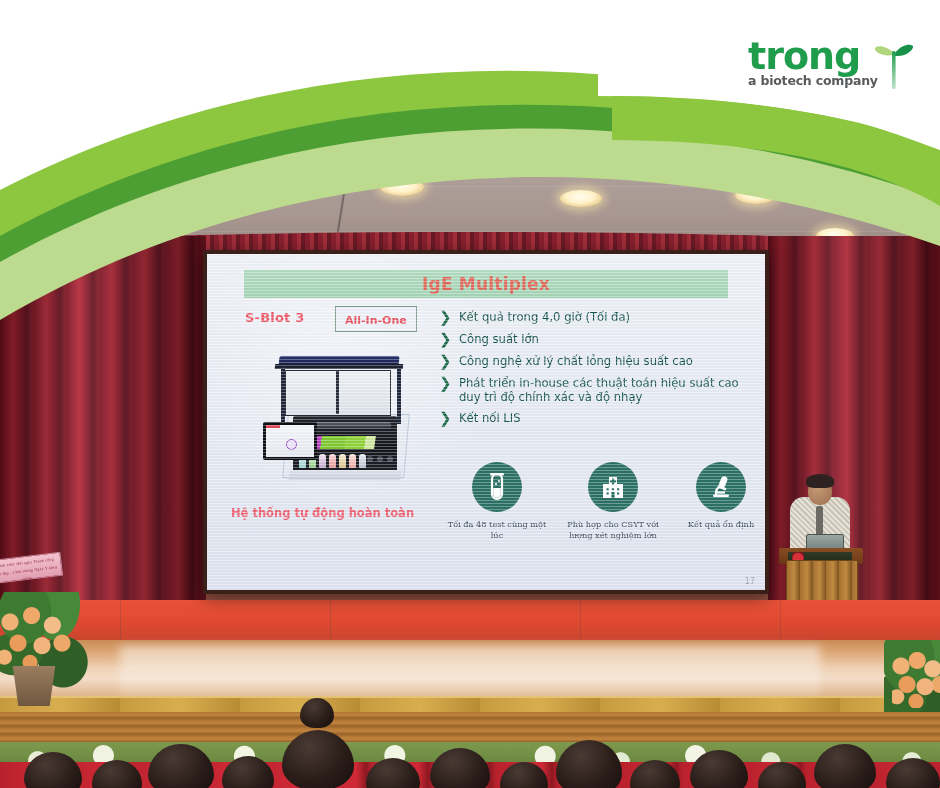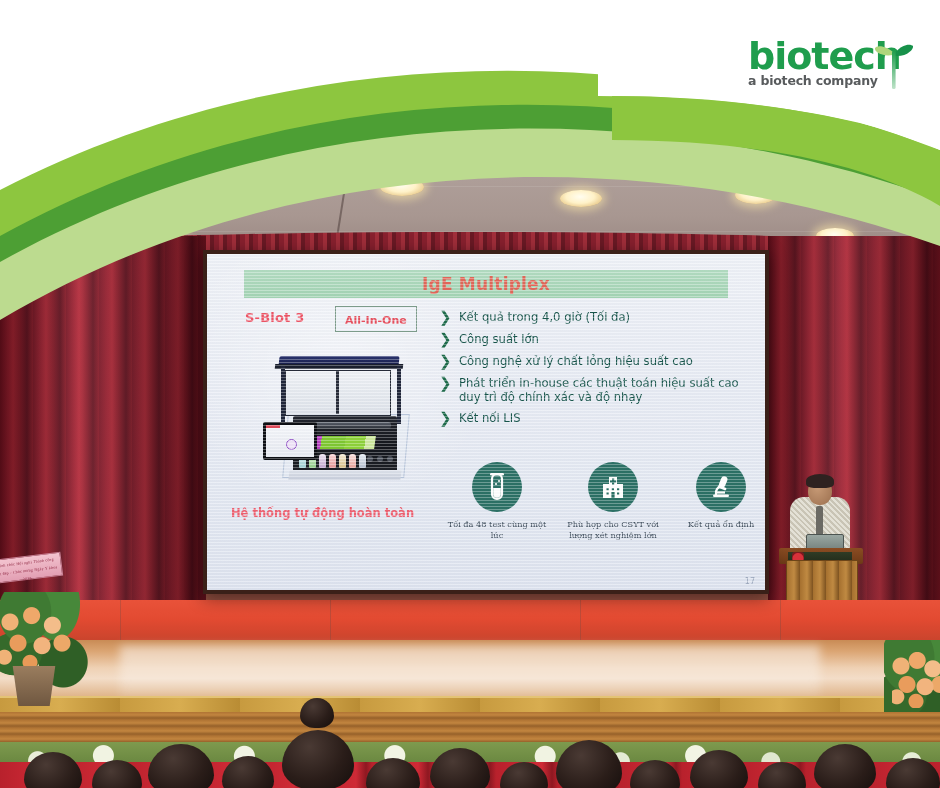--- a/index.html
+++ b/index.html
@@ -430,21 +430,21 @@
 
     <path d="M0,214 C300,54 660,62 940,168 L940,200 C660,98 300,94 0,262 Z" fill="#4D9F34"></path>
 
     <path d="M0,190 C300,34 660,42 940,150 L940,178 C660,74 300,70 0,236 Z" fill="#8DC63F"></path>
 
     <path d="M598,0 H940 V150 C860,112 720,96 598,96 Z" fill="#ffffff"></path>
     <path d="M612,96 C740,96 866,116 940,152 L940,206 C862,160 742,140 612,140 Z" fill="#8DC63F"></path>
   </svg>
 
   <div class="logo">
-    <div class="logo-word">biotech</div>
+    <div class="logo-word">trong</div>
     <div class="logo-sub">a biotech company</div>
     <svg class="sprout" viewBox="0 0 42 52">
       <defs>
         <linearGradient id="stemg" x1="0" y1="0" x2="0" y2="1">
           <stop offset="0%" stop-color="#1f9d4d"></stop>
           <stop offset="100%" stop-color="#bfe3c9"></stop>
         </linearGradient>
       </defs>
       <path d="M20 14 C10 6 3 8 2 10 C1 13 8 19 20 17 Z" fill="#AFD67C"></path>
       <path d="M22 15 C30 5 38 6 40 8 C41 11 34 19 22 18 Z" fill="#17914A"></path>

